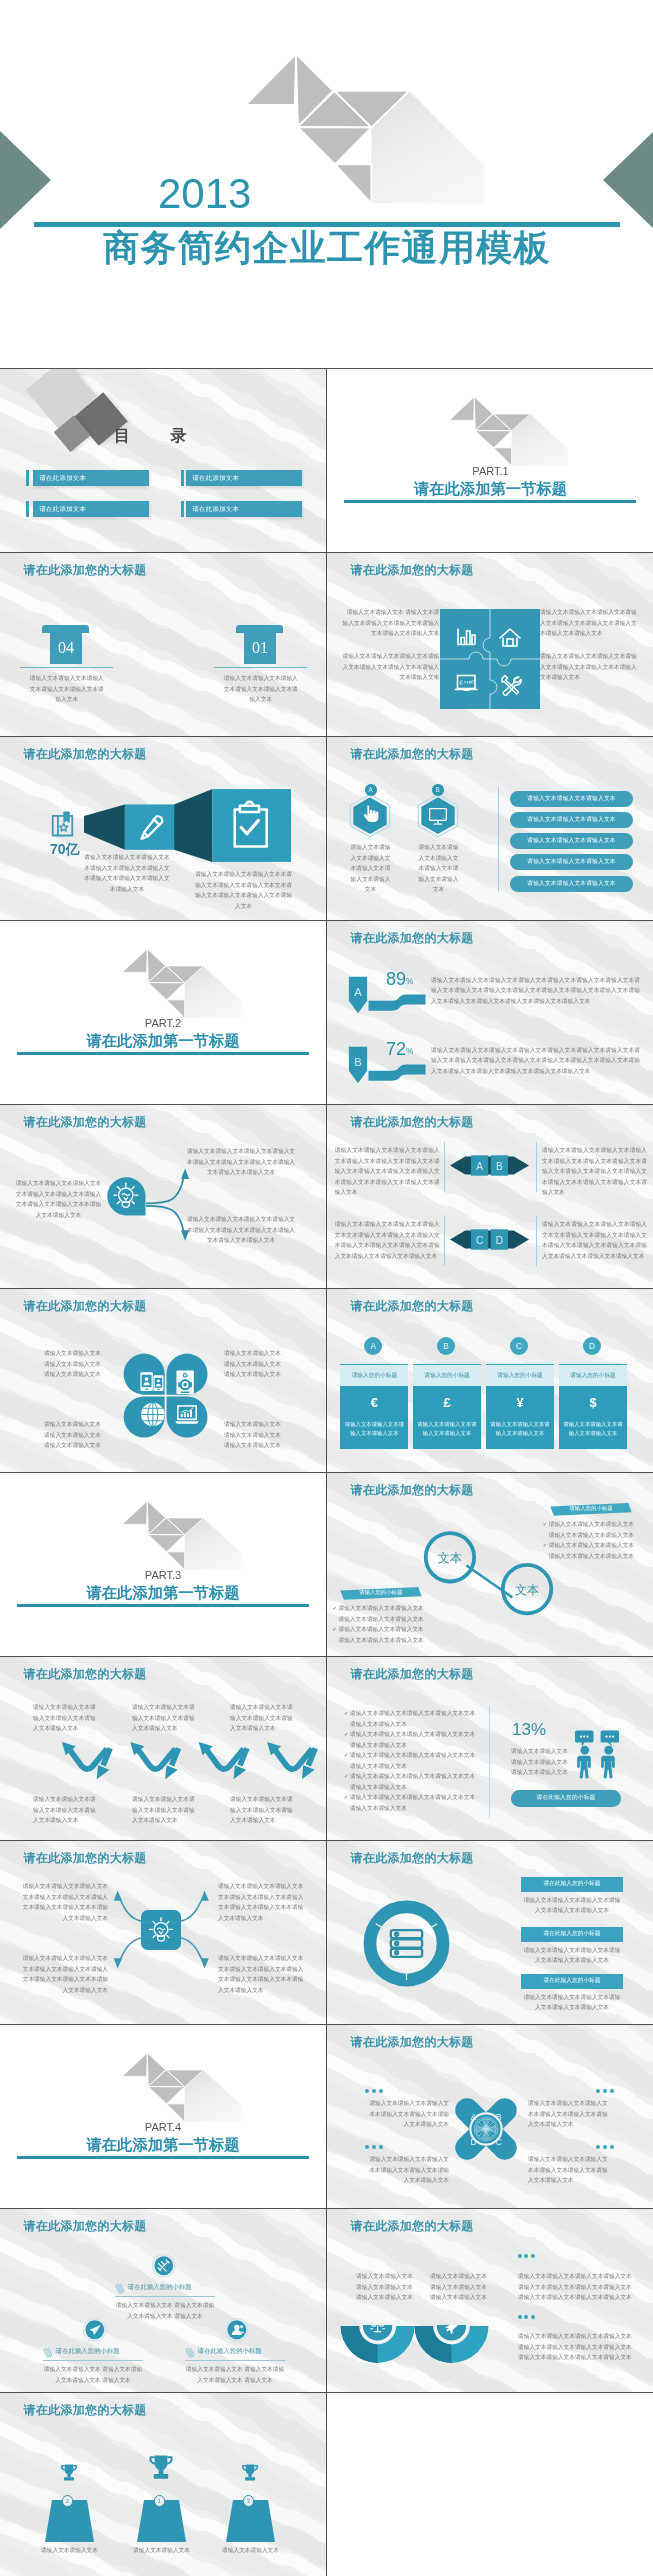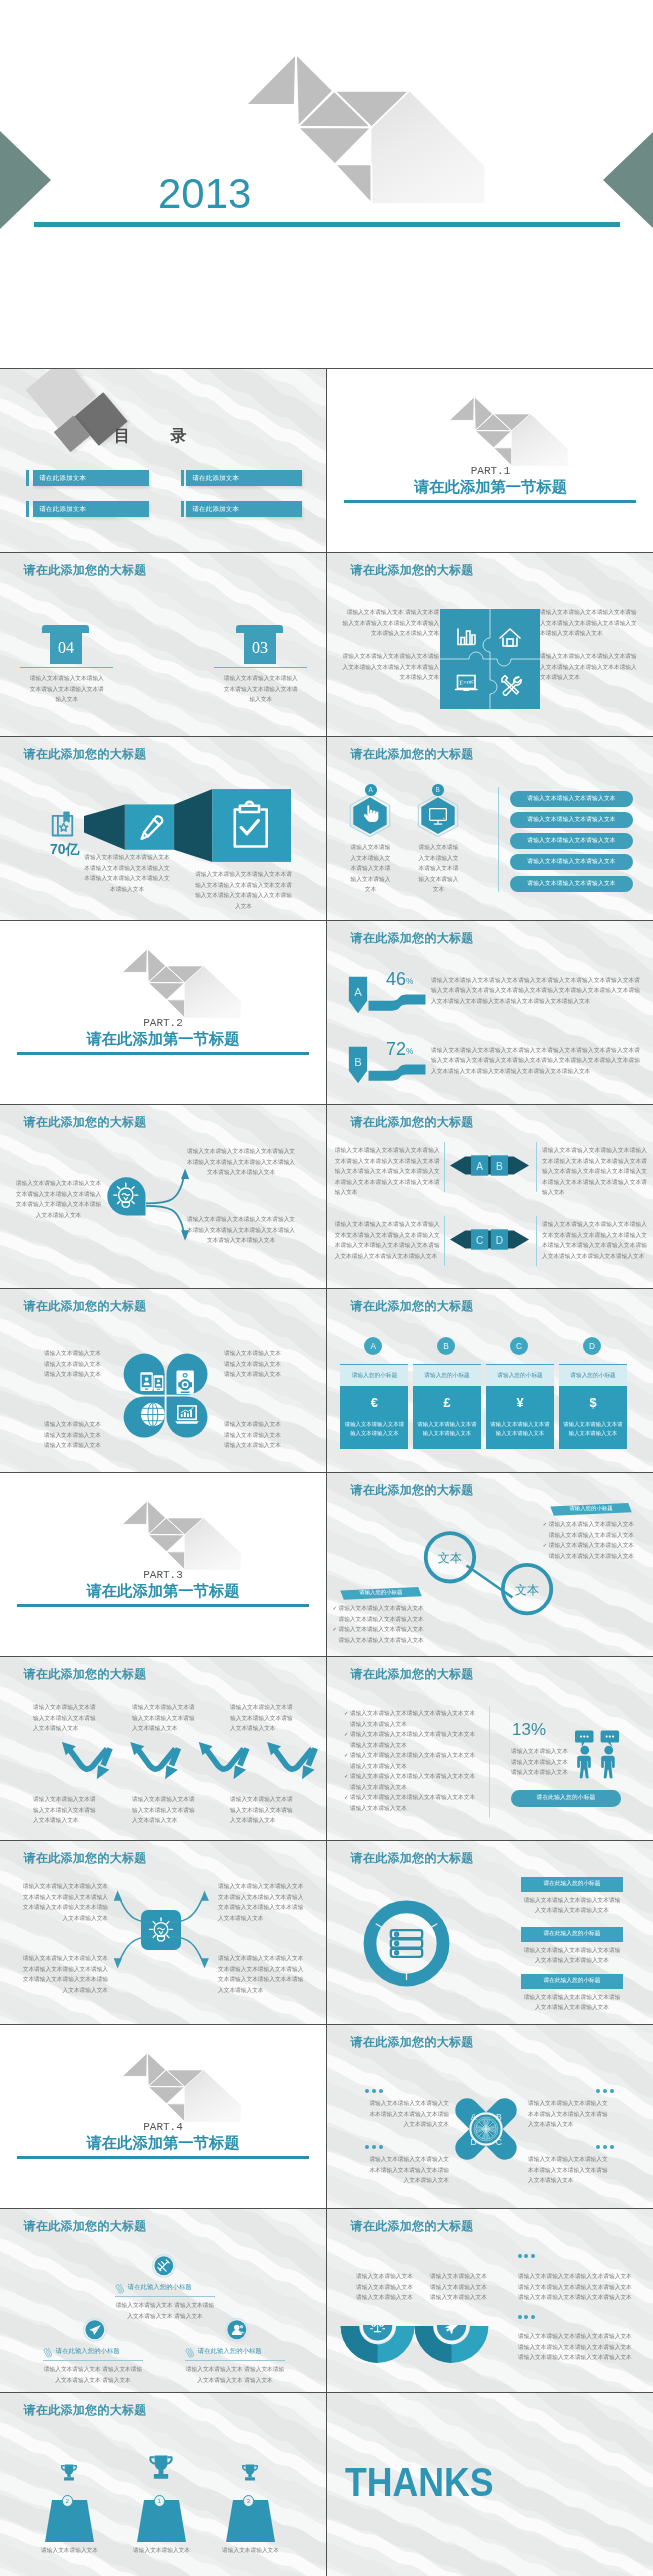--- a/index.html
+++ b/index.html
@@ -29,21 +29,21 @@
   .slide.l{border-right:1.3px solid #4f4f4f;}
   .bg{position:absolute;inset:0;background:#edeeee;overflow:hidden;}
   .bg svg{position:absolute;left:0;top:0;width:327px;height:184px;}
 
   
   .h1{position:absolute;left:23.6px;top:10.2px;font-size:12px;font-weight:bold;color:#3c93ab;letter-spacing:0.3px;line-height:1.2;}
   .ptxt{color:#7b7b7b;font-size:5.7px;line-height:10.5px;letter-spacing:0px;}
   .sec .part{position:absolute;left:0;right:0;top:97px;text-align:center;font-size:11px;color:#555;letter-spacing:0px;line-height:1;}
   .sec .stitle{position:absolute;left:0;right:0;top:110px;text-align:center;font-size:15.3px;font-weight:bold;color:#2d8fae;letter-spacing:0px;line-height:1.25;}
   .sec .rule{position:absolute;left:16.6px;top:131px;width:292px;height:3.2px;background:#2d8fae;}
-  .sec{background:#fff;font-family:Liberation Mono, monospace;}
+  .sec{background:#fff;}
   
   .bird-s{position:absolute;overflow:visible;left:121px;top:25.5px;width:121px;height:72px;}
 
   
   .toc .sq{position:absolute;background:#d6d6d6;transform:rotate(-45deg);}
   .toc .tocword{position:absolute;font-size:20.4px;font-weight:bold;color:#4a4a4a;letter-spacing:11.5px;}
   .toc .bar{position:absolute;height:12.8px;background:#3f9fbb;display:flex;align-items:center;}
   .toc .bar span{color:#fff;font-size:5.7px;margin-left:5.1px;letter-spacing:0.3px;}
   .toc .tick{position:absolute;width:2.6px;height:12.8px;background:#3f9fbb;}
 
@@ -330,20 +330,21 @@
         <path d="M463,84 L521,142 L466,198 Z"></path>
         <path d="M466,198 L523,142 L581,199 Z"></path>
         <path d="M523,142 L640,142 L581,199 Z"></path>
         <path d="M466,199 L581,199 L524,257 Z"></path>
         <path d="M524,257 L581,257 L581,318 Z"></path>
       </g>
     </g>
   </svg>
   <div class="year">2013</div>
   <div class="rule"></div>
+  <div class="maintitle">商务简约企业工作通用模板</div>
 </div>
 <div class="grid">
 
 <div class="slide toc l">
   <div class="bg">
           <svg viewBox="0 0 512 288" preserveAspectRatio="none">
             <use href="#bgwaves"></use>
           </svg>
         </div>
   <div class="sq sq1"></div>
@@ -388,21 +389,21 @@
     <div class="cap"></div>
     <div class="box">
             <span>04</span>
           </div>
     <div class="ln"></div>
     <div class="tx ptxt">请输入文本请输入文本请输入文本请输入文本请输入文本请输入文本</div>
   </div>
   <div class="stepcol" style="left:214px">
     <div class="cap"></div>
     <div class="box">
-            <span>03</span>
+            <span>01</span>
           </div>
     <div class="ln"></div>
     <div class="tx ptxt">请输入文本请输入文本请输入文本请输入文本请输入文本请输入文本</div>
   </div>
 </div>
 
 <div class="slide pz r">
   <div class="bg">
           <svg viewBox="0 0 512 288" preserveAspectRatio="none">
             <use href="#bgwaves"></use>
@@ -551,21 +552,21 @@
         </div>
   <div class="h1">请在此添加您的大标题</div>
   <div class="prow" style="top:49px">
     <svg class="pin" viewBox="0 0 46 86">
       <path d="M2,1 H44 V56 L23,85 L2,56 Z" fill="#2e96b4"></path>
       <text x="23" y="46" text-anchor="middle" font-size="26" fill="#c6eaf4" font-family="Liberation Sans,sans-serif">A</text>
     </svg>
     <svg class="ribbon" viewBox="0 0 120 40">
       <path d="M0,14 H50 q10,0 14,-6 q5,-7 16,-7 h40 v21 h-40 q-10,0 -14,6 q-5,7 -16,7 H0 Z" fill="#2e96b4"></path>
     </svg>
-    <div class="pctnum"><span>46</span><em>%</em></div>
+    <div class="pctnum"><span>89</span><em>%</em></div>
     <div class="ptxt prtx">请输入文本请输入文本请输入文本请输入文本请输入文本请输入文本请输入文本请输入文本请输入文本请输入文本请输入文本请输入文本请输入文本请输入文本请输入文本请输入文本请输入文本请输入文本请输入文本请输入文本</div>
   </div>
   <div class="prow" style="top:119px">
     <svg class="pin" viewBox="0 0 46 86">
       <path d="M2,1 H44 V56 L23,85 L2,56 Z" fill="#2e96b4"></path>
       <text x="23" y="46" text-anchor="middle" font-size="26" fill="#c6eaf4" font-family="Liberation Sans,sans-serif">B</text>
     </svg>
     <svg class="ribbon" viewBox="0 0 120 40">
       <path d="M0,14 H50 q10,0 14,-6 q5,-7 16,-7 h40 v21 h-40 q-10,0 -14,6 q-5,7 -16,7 H0 Z" fill="#2e96b4"></path>
     </svg>
@@ -1230,24 +1231,16 @@
     <div class="pdmark">
             <span>3</span>
           </div>
     <svg class="block" viewBox="0 0 77 66">
             <polygon points="11,0 66,0 77,66 0,66" fill="#2e96b4"></polygon>
           </svg>
     <div class="ptxt pdtx">请输入文本请输入文本</div>
   </div>
 </div>
 
-<div class="slide th r">
-  <div class="bg">
-          <svg viewBox="0 0 512 288" preserveAspectRatio="none">
-            <use href="#bgwaves"></use>
-          </svg>
-        </div>
-  <div class="thanks">THANKS</div>
-</div>
 
 </div>
 </div>
 
 
 </body></html>

